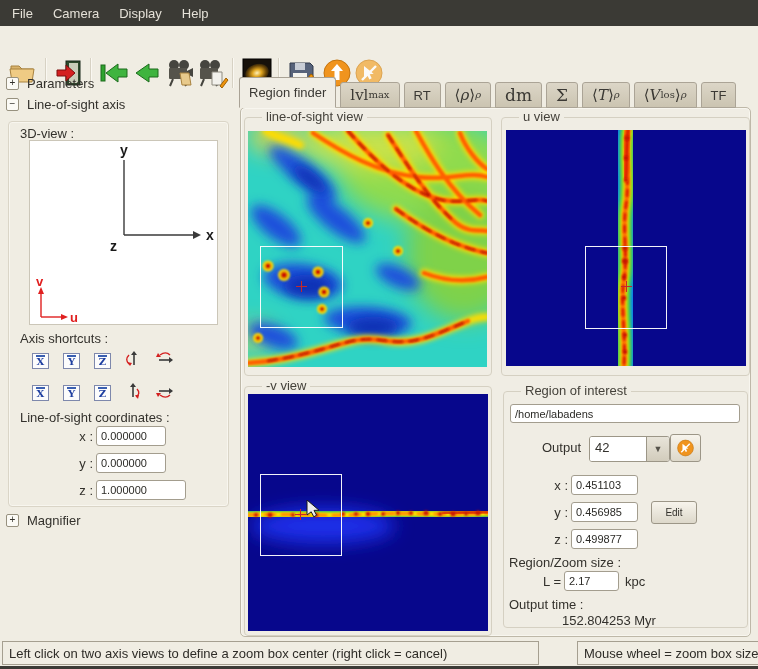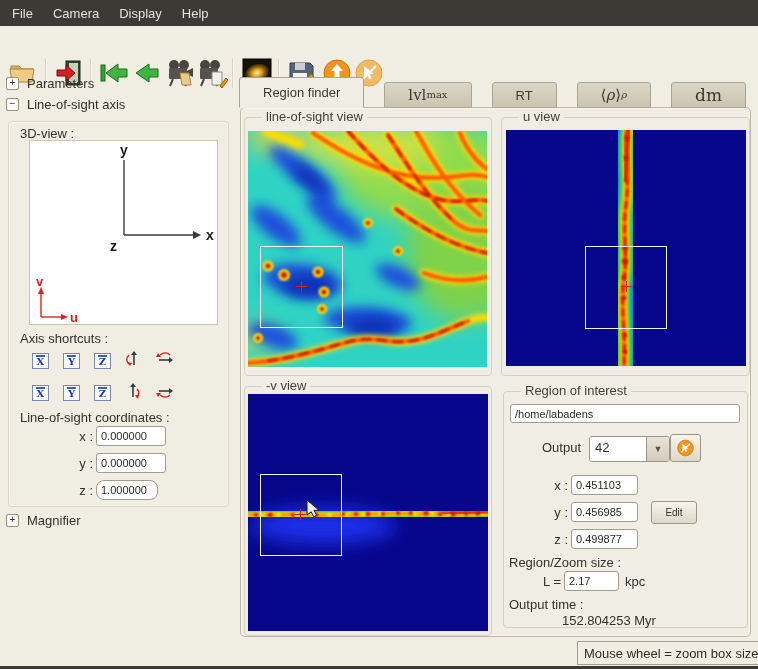--- a/index.html
+++ b/index.html
@@ -26,22 +26,22 @@
   .axicon{width:17px;height:16px;background:#FCFCFC;border:1px solid #7E88AC;box-sizing:border-box;
     display:flex;align-items:center;justify-content:center;flex-direction:column;cursor:pointer;}
   .axicon .bar{width:9px;height:0;border-top:2px solid #3A5FB0;margin-bottom:0px;}
   .axicon .lt{font-family:"DejaVu Serif",serif;font-weight:bold;font-size:10px;color:#1F3FA0;line-height:10px;}
   .inp{background:#FFFFFF;border:1px solid #A39D8E;border-radius:3px;font-family:"Liberation Sans",sans-serif;
     font-size:11px;padding:1px 4px;color:#2B2A26;box-sizing:border-box;}
   .crow{position:absolute;display:flex;align-items:center;}
   .crow .cl{width:88px;text-align:right;padding-right:3px;}
   
   .tabbar{position:absolute;left:239px;top:78px;height:30px;display:flex;align-items:flex-end;z-index:3;}
-  .tab{height:24px;display:flex;align-items:center;padding:0 23px;background:linear-gradient(#DCD6C7,#CBC4B1);
-    border:1px solid #ABA496;border-radius:3px 3px 0 0;margin-right:20px;color:#3B3934;cursor:pointer;white-space:nowrap;}
+  .tab{height:24px;display:flex;align-items:center;padding:0 9px;background:linear-gradient(#DCD6C7,#CBC4B1);
+    border:1px solid #ABA496;border-radius:3px 3px 0 0;margin-right:4px;color:#3B3934;cursor:pointer;white-space:nowrap;}
   .tab.active{height:29px;background:#F0EDE4;border-color:#A9A295;border-bottom:1px solid #F0EDE4;}
   .ms{font-family:"DejaVu Serif",serif;font-size:15px;}
   .ms.big{font-size:17px;}
   .it{font-style:italic;}
   .tab sub{font-family:"DejaVu Serif",serif;font-size:10px;line-height:8px;}
   
   .panel{position:absolute;left:240px;top:107px;width:511px;height:530px;background:#F0EDE4;
     border:1px solid #BEB8A8;border-radius:5px;box-shadow:inset 0 0 0 1px #F8F6EF;box-sizing:border-box;}
   .gb{position:absolute;border:1px solid #D5D0C2;border-radius:4px;}
   .gb .legend{position:absolute;top:-9px;left:17px;background:#F0EDE4;padding:0 4px;color:#45423B;}
@@ -259,21 +259,21 @@
   <div class="crow" style="left:5px;top:426px;">
     <span class="cl">x :</span>
     <input class="inp" style="width: 70px; height: 20px;" value="0.000000">
   </div>
   <div class="crow" style="left:5px;top:453px;">
     <span class="cl">y :</span>
     <input class="inp" style="width: 70px; height: 20px;" value="0.000000">
   </div>
   <div class="crow" style="left:5px;top:480px;">
     <span class="cl">z :</span>
-    <input class="inp" style="width: 62px; height: 20px; border-radius: 8px;" value="1.000000">
+    <input class="inp" style="width: 90px; height: 20px;" value="1.000000">
   </div>
 
   <div class="expander" style="left:6px;top:513px;">
     <span class="expbox">+</span>
     <span>Magnifier</span>
   </div>
 
   <div class="tabbar">
     <div class="tab active">
         <span>Region finder</span>
@@ -543,18 +543,21 @@
     <span class="lbl" style="left:5px;top:163px;">Region/Zoom size :</span>
     <div class="crow" style="left:0px;top:179px;">
       <span class="cl" style="width:57px;">L =</span>
       <input class="inp" style="width: 55px; height: 20px;" value="2.17">
       <span style="padding-left:6px;">kpc</span>
     </div>
     <span class="lbl" style="left:5px;top:205px;">Output time :</span>
     <span class="lbl" style="left:58px;top:221px;">152.804253 Myr</span>
   </div>
 
+  <div class="status" style="left:2px;width:537px;">
+    <span>Left click on two axis views to define a zoom box center (right click = cancel)</span>
+  </div>
   <div class="status" style="left:553px;width:245px;margin-left:24px;">
     <span>Mouse wheel = zoom box size</span>
   </div>
   <div class="bottomstrip"></div>
 
 </div>
 
 </body></html>

